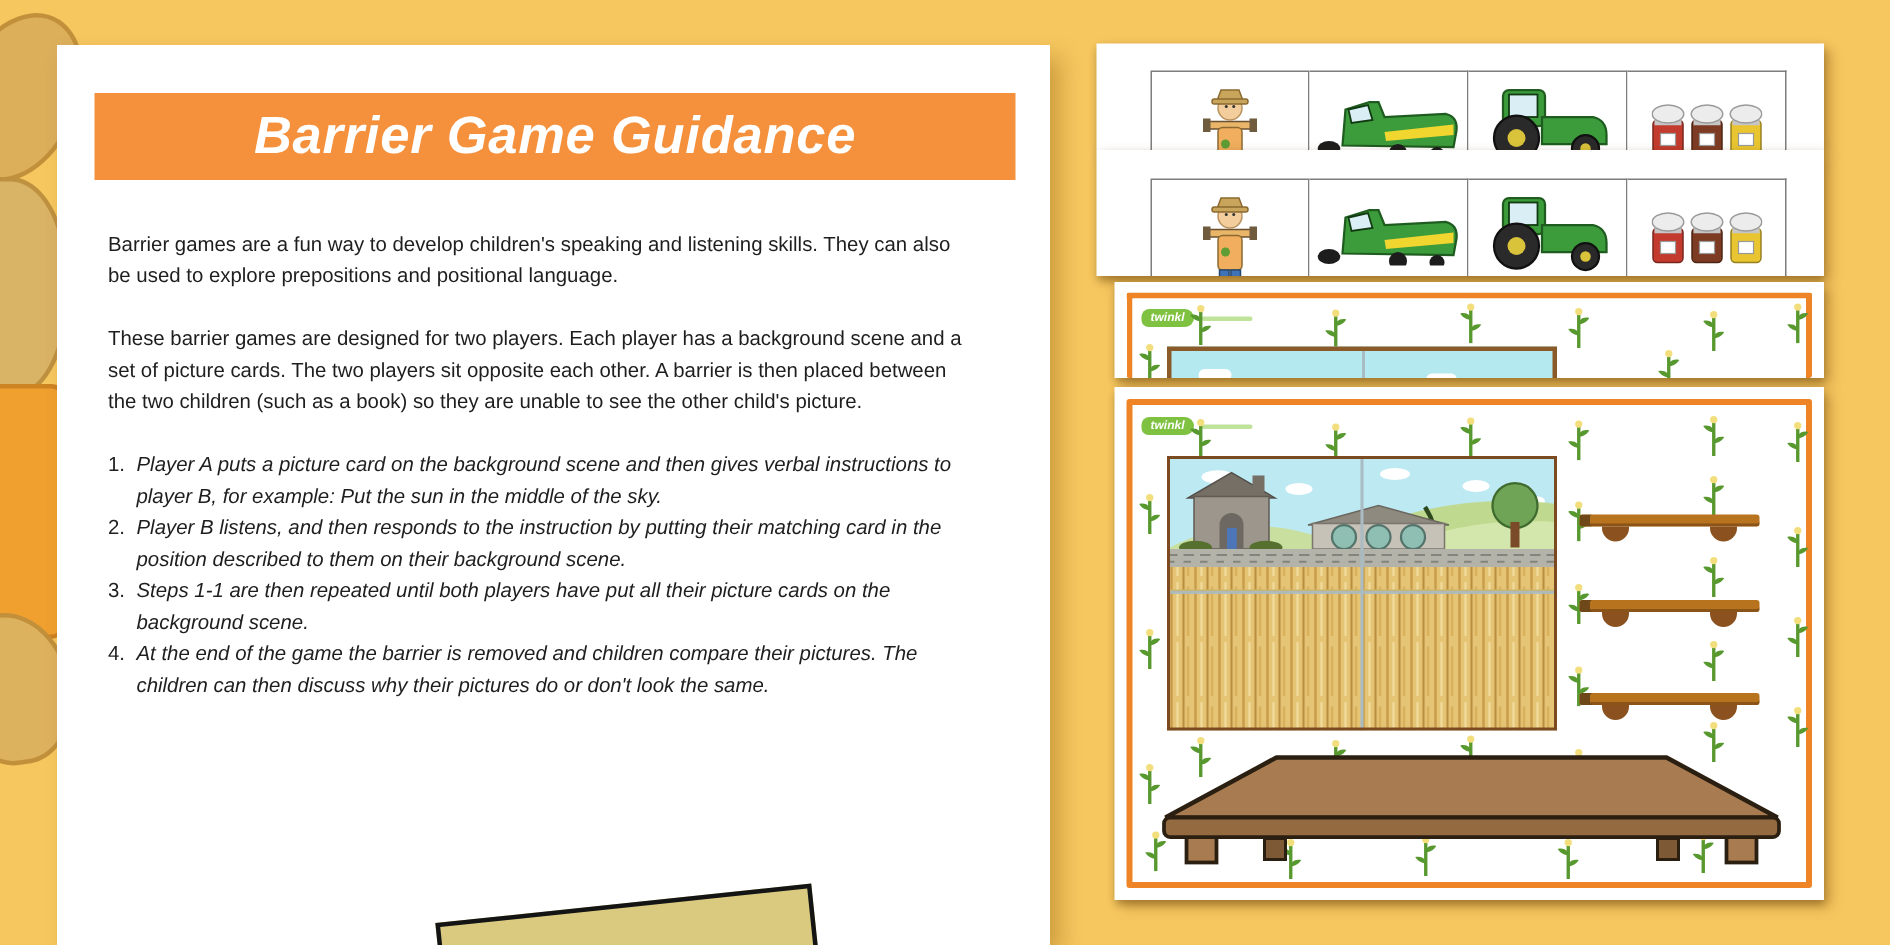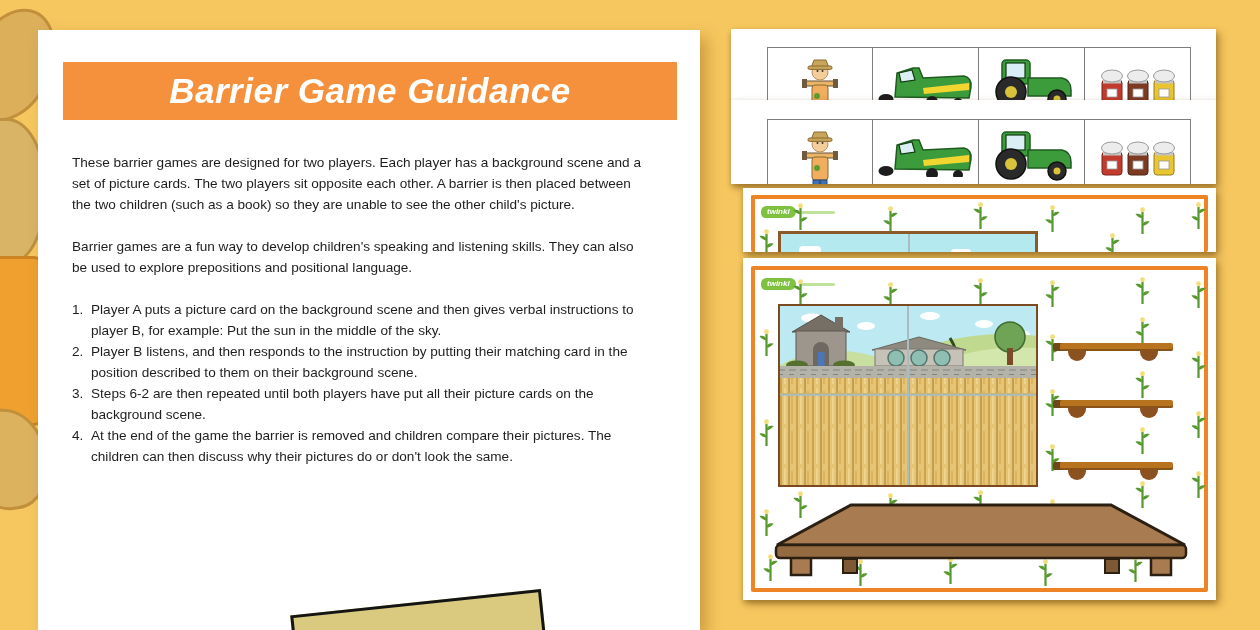--- a/index.html
+++ b/index.html
@@ -16,21 +16,21 @@
   
   .doc{position:absolute;left:38px;top:30px;width:662px;height:600px;background:#ffffff;z-index:2;
        box-shadow:7px 7px 14px rgba(130,80,0,.35);overflow:hidden;}
   .banner{position:absolute;left:25px;top:32px;width:614px;height:58px;display:flex;align-items:center;justify-content:center;}
   .banner h1{margin:0;color:#ffffff;font-size:35px;font-weight:800;letter-spacing:.5px;}
   .doc-text{position:absolute;left:34px;top:122px;width:576px;color:#1e1e1e;font-size:13.6px;line-height:21px;}
   .doc-text p{margin:0 0 21px 0;}
   .steps{margin:0 0 21px 0;}
   .step{display:flex;}
   .step .num{width:19px;flex:0 0 19px;}
-  .step .txt{flex:1;}
+  .step .txt{flex:1;font-style:italic;}
   .doc-clipart{position:absolute;left:256px;top:572px;width:246px;height:80px;background:#D9CA80;border:3px solid #141414;transform:rotate(-6deg);}
 
   
   .page{position:absolute;background:#ffffff;z-index:3;box-shadow:4px 4px 8px rgba(110,60,0,.38),0 3px 5px rgba(60,40,0,.3);overflow:hidden;}
   .pageA{left:731px;top:29px;width:485px;height:71px;}
   .pageB{left:731px;top:100px;width:485px;height:84px;z-index:4;}
   .pageC{left:743px;top:188px;width:473px;height:64px;z-index:5;}
   .pageD{left:743px;top:258px;width:473px;height:342px;z-index:6;}
 
   .card-row{position:absolute;left:36px;width:424px;display:flex;}
@@ -84,34 +84,34 @@
   <div class="decor decor-hatcurve"></div>
   <div class="decor decor-head"></div>
   <div class="decor decor-shirt"></div>
   <div class="decor decor-straw"></div>
 
   <div class="doc">
     <div class="banner" style="background:#F5913C;font-style:italic;">
       <h1>Barrier Game Guidance</h1>
     </div>
     <div class="doc-text">
+      <p>Barrier games are a fun way to develop children's speaking and listening skills. They can also be used to explore prepositions and positional language.</p>
       <p>These barrier games are designed for two players. Each player has a background scene and a set of picture cards. The two players sit opposite each other. A barrier is then placed between the two children (such as a book) so they are unable to see the other child's picture.</p>
-      <p>Barrier games are a fun way to develop children's speaking and listening skills. They can also be used to explore prepositions and positional language.</p>
       <div class="steps">
         <div class="step">
           <span class="num">1.</span>
           <span class="txt">Player A puts a picture card on the background scene and then gives verbal instructions to player B, for example: Put the sun in the middle of the sky.</span>
         </div>
         <div class="step">
           <span class="num">2.</span>
           <span class="txt">Player B listens, and then responds to the instruction by putting their matching card in the position described to them on their background scene.</span>
         </div>
         <div class="step">
           <span class="num">3.</span>
-          <span class="txt">Steps 6-2 are then repeated until both players have put all their picture cards on the background scene.</span>
+          <span class="txt">Steps 1-1 are then repeated until both players have put all their picture cards on the background scene.</span>
         </div>
         <div class="step">
           <span class="num">4.</span>
           <span class="txt">At the end of the game the barrier is removed and children compare their pictures. The children can then discuss why their pictures do or don't look the same.</span>
         </div>
       </div>
     </div>
     <div class="doc-clipart"></div>
   </div>
 

